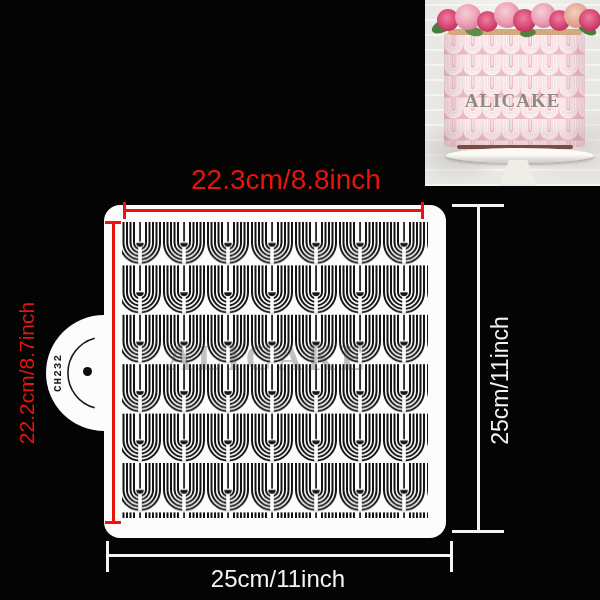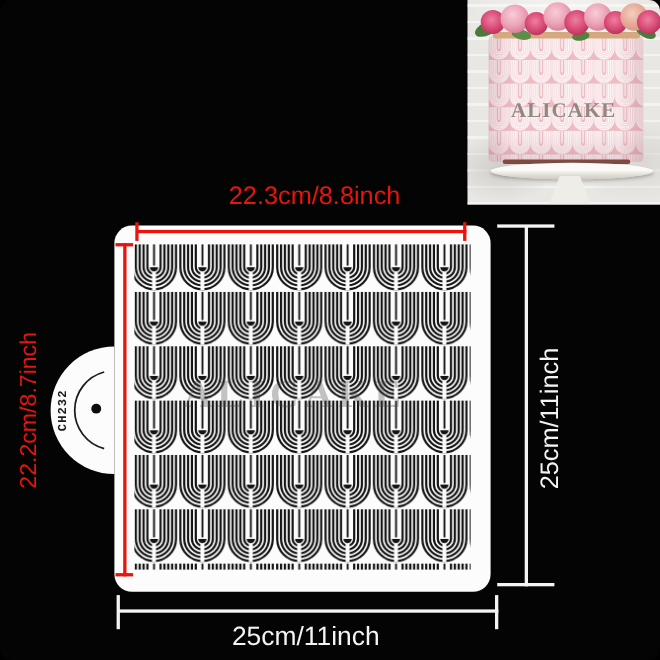--- a/index.html
+++ b/index.html
@@ -1,20 +1,20 @@
 <!DOCTYPE html>
 <html><head>
 <meta charset="utf-8">
 <style>
   :root{
     --red:#e8140d; --white:#f4f4f4; --stencil:#fcfcfc; --ink:#141414; --pink:#ecbcc2;
   }
   html,body{margin:0;padding:0;background:#000;}
   .stage{position:relative;width:600px;height:600px;background:#040404;overflow:hidden;
-         font-family:"Liberation Sans",sans-serif;border-radius:10px;}
+         font-family:"Liberation Sans",sans-serif;}
 
   
   .inset{position:absolute;left:425px;top:0;width:175px;height:186px;overflow:hidden;
          background:#e8e7e4;
          background-image:
            radial-gradient(70px 45px at 18% 82%, rgba(203,200,195,.85), transparent 70%),
            radial-gradient(90px 55px at 88% 78%, rgba(212,209,204,.75), transparent 70%),
            radial-gradient(120px 70px at 50% 10%, rgba(255,255,255,.6), transparent 75%),
            repeating-linear-gradient(0deg, rgba(255,255,255,.5) 0 2px, rgba(0,0,0,0) 2px 15px);}
   .cake{position:absolute;left:19px;top:33px;width:141px;height:114px;border-radius:4px;overflow:hidden;}
@@ -49,21 +49,21 @@
         letter-spacing:1px;color:#1a1a1a;}
   .pattern{position:absolute;left:122px;top:222px;}
   .stencil-watermark{position:absolute;left:118px;top:337px;width:300px;text-align:center;
         font-family:"Liberation Serif",serif;font-weight:bold;font-size:36px;
         color:rgba(75,72,70,.32);letter-spacing:5px;z-index:4;}
 
   
   .rline{position:absolute;background:var(--red);z-index:5;}
   .wline{position:absolute;background:var(--white);z-index:5;}
   .dim-label{position:absolute;text-align:center;z-index:5;}
-  .lbl-top{left:136px;top:164px;width:300px;font-size:23px;color:var(--red);}
+  .lbl-top{left:136px;top:164px;width:300px;font-size:28px;color:var(--red);}
   .lbl-left{left:-73px;top:361px;width:200px;font-size:21px;color:var(--red);transform:rotate(-90deg);}
   .lbl-right{left:400px;top:367px;width:200px;font-size:23px;color:var(--white);transform:rotate(-90deg);}
   .lbl-bottom{left:128px;top:565px;width:300px;font-size:24px;color:var(--white);}
 </style>
 </head>
 <body>
 
 <svg width="0" height="0" style="position:absolute" aria-hidden="true">
   <defs>
     <pattern id="arch" width="44" height="49.4" patternUnits="userSpaceOnUse" patternTransform="translate(-4,-6)">

